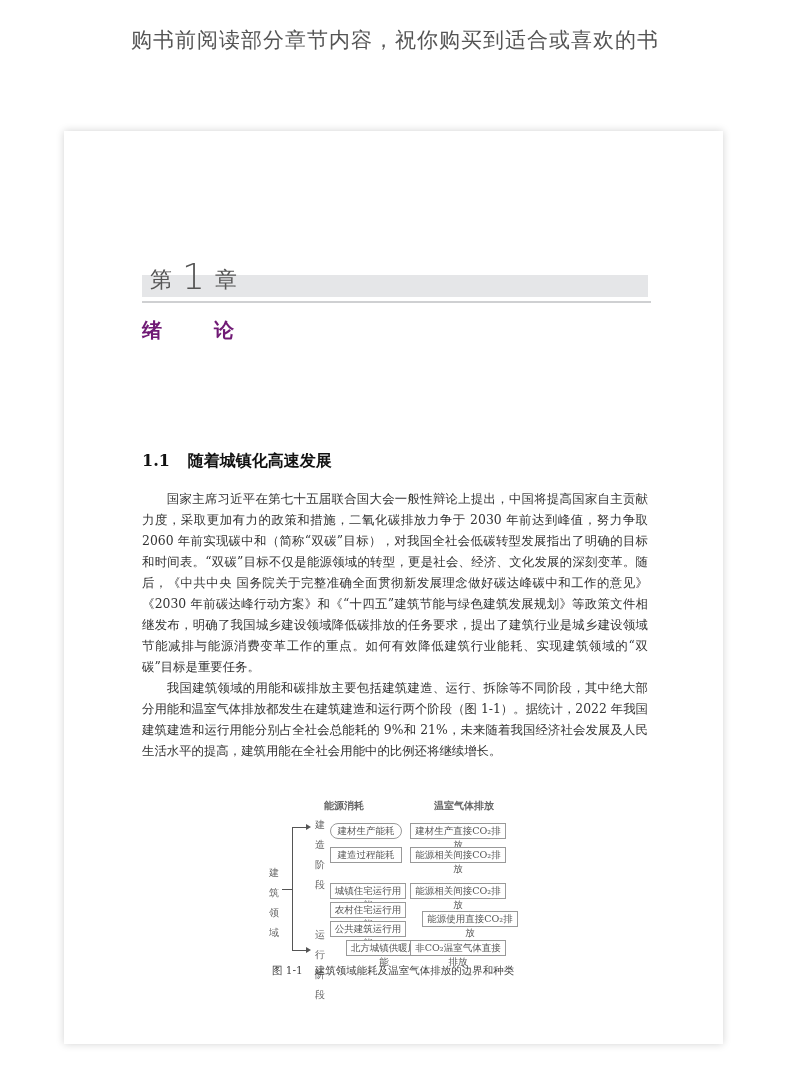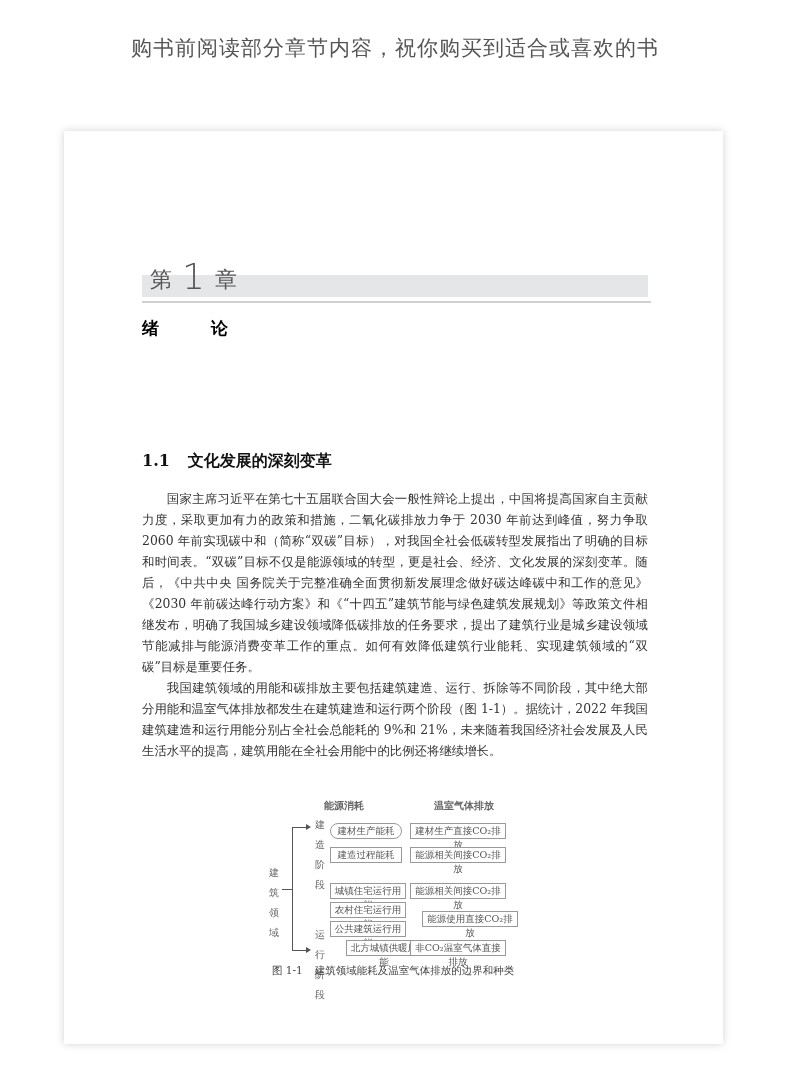--- a/index.html
+++ b/index.html
@@ -1,27 +1,27 @@
 <!DOCTYPE html>
 <html><head>
 <meta charset="utf-8">
 <style>
   html, body { margin:0; padding:0; }
   body { width:790px; height:1069px; background:#ffffff; position:relative; overflow:hidden;
          font-family:"DejaVu Serif", serif; color:#2a2a2a; }
-  .banner { position:absolute; left:0; top:8px; width:790px; height:80px; display:flex; align-items:center; justify-content:center;
+  .banner { position:absolute; left:0; top:0; width:790px; height:80px; display:flex; align-items:center; justify-content:center;
             font-family:"DejaVu Sans", sans-serif; font-size:21px; color:#555; letter-spacing:1px; }
   .page { position:absolute; left:64px; top:131px; width:659px; height:913px; background:#fff;
           box-shadow: 0 0 8px rgba(0,0,0,0.18); }
   .chap-bar { position:absolute; left:78px; top:144px; width:506px; height:22px; background:#e5e6e8; }
   .chap-line { position:absolute; left:78px; top:170px; width:509px; height:2px; background:#cfd0d2; }
   .chap-label { position:absolute; left:86px; top:128px; font-family:"DejaVu Sans", sans-serif; color:#555; display:flex; align-items:flex-end; gap:10px; }
   .chap-label .ch { font-size:22px; line-height:30px; }
   .chap-label .num { font-size:36px; line-height:36px; font-weight:300; }
-  .chap-title { position:absolute; left:78px; top:186px; font-family:Liberation Serif, serif; font-size:17px; font-weight:bold; color:#000000; letter-spacing:52px; }
+  .chap-title { position:absolute; left:78px; top:186px; font-family:Liberation Serif, serif; font-size:20px; font-weight:bold; color:#701a75; letter-spacing:52px; }
   .sec-title { position:absolute; left:78px; top:320px; font-size:16px; font-weight:bold; color:#111; }
   .sec-title .sn { margin-right:18px; }
   .body-text { position:absolute; left:78px; top:357px; width:506px; font-size:12.4px; line-height:21px; color:#333; text-align:justify; }
   .body-text p { margin:0; text-indent:2em; }
   .figure { position:absolute; left:198px; top:668px; width:300px; height:160px; font-size:10px; color:#666; }
   .fig-head { position:absolute; top:0; font-size:10px; color:#666;font-weight:bold; }
   .fbox { position:absolute; height:14px; border:1px solid #999; font-size:9.5px; line-height:14px; text-align:center; color:#555; background:#fff; box-sizing:content-box; }
   .vtext { position:absolute; width:12px; font-size:10px; line-height:20px; color:#666; text-align:center; }
   .ln { position:absolute; background:#555; }
   .arrow { position:absolute; width:0; height:0; border-top:3px solid transparent; border-bottom:3px solid transparent; border-left:5px solid #555; }
@@ -37,21 +37,21 @@
   <div class="chap-bar"></div>
   <div class="chap-line"></div>
   <div class="chap-label">
     <span class="ch">第</span>
     <span class="num">1</span>
     <span class="ch">章</span>
   </div>
   <div class="chap-title">绪论</div>
 
   <div class="sec-title">
-    <span class="sn">1.1</span><span>文化发展的深刻变革</span>
+    <span class="sn">1.1</span><span>随着城镇化高速发展</span>
   </div>
 
   <div class="body-text">
     <p>国家主席习近平在第七十五届联合国大会一般性辩论上提出，中国将提高国家自主贡献力度，采取更加有力的政策和措施，二氧化碳排放力争于 2030 年前达到峰值，努力争取 2060 年前实现碳中和（简称“双碳”目标），对我国全社会低碳转型发展指出了明确的目标和时间表。“双碳”目标不仅是能源领域的转型，更是社会、经济、文化发展的深刻变革。随后，《中共中央 国务院关于完整准确全面贯彻新发展理念做好碳达峰碳中和工作的意见》《2030 年前碳达峰行动方案》和《“十四五”建筑节能与绿色建筑发展规划》等政策文件相继发布，明确了我国城乡建设领域降低碳排放的任务要求，提出了建筑行业是城乡建设领域节能减排与能源消费变革工作的重点。如何有效降低建筑行业能耗、实现建筑领域的“双碳”目标是重要任务。</p>
     <p>我国建筑领域的用能和碳排放主要包括建筑建造、运行、拆除等不同阶段，其中绝大部分用能和温室气体排放都发生在建筑建造和运行两个阶段（图 1-1）。据统计，2022 年我国建筑建造和运行用能分别占全社会总能耗的 9%和 21%，未来随着我国经济社会发展及人民生活水平的提高，建筑用能在全社会用能中的比例还将继续增长。</p>
   </div>
 
   <div class="figure">
     <div class="fig-head" style="left:62px;">能源消耗</div>
     <div class="fig-head" style="left:172px;">温室气体排放</div>

